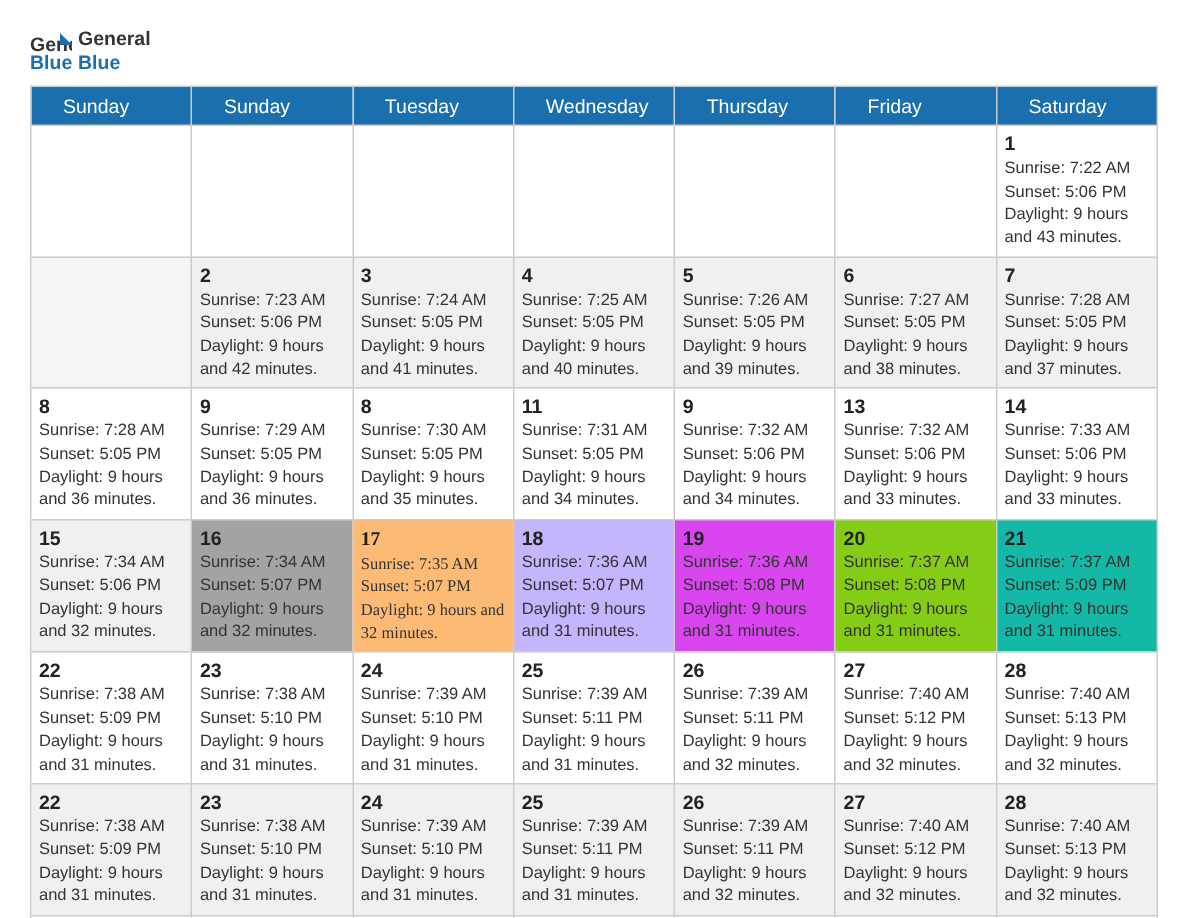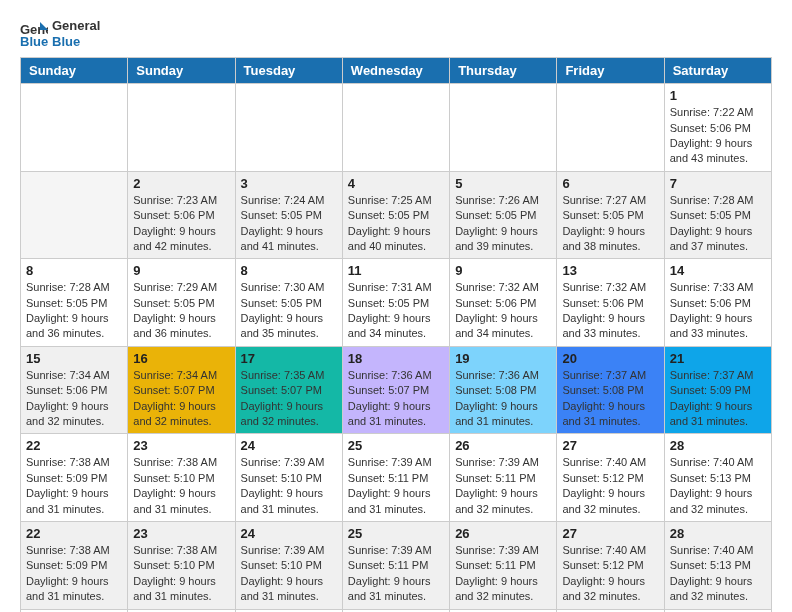--- a/index.html
+++ b/index.html
@@ -45,23 +45,23 @@
     }
     .calendar-table {
       width: 100%;
       border-collapse: collapse;
       table-layout: fixed;
     }
     .calendar-table th {
       background-color: #1a6faf;
       color: #fff;
       text-align: left;
-      padding: 5px 8px;
+      padding: 5px 21px;
       font-size: 13px;
-      font-weight: bold;
+      font-weight: normal;
       border: 1px solid #ccc;
     }
     .calendar-table td {
       vertical-align: top;
       padding: 4px 5px;
       border: 1px solid #ccc;
       font-size: 10px;
       color: #333;
       height: 82px;
       background: #fff;
@@ -145,26 +145,26 @@
           <td><span class="day-number">8</span><span class="day-info">Sunrise: 7:28 AM<br>Sunset: 5:05 PM<br>Daylight: 9 hours and 36 minutes.</span></td>
           <td><span class="day-number">9</span><span class="day-info">Sunrise: 7:29 AM<br>Sunset: 5:05 PM<br>Daylight: 9 hours and 36 minutes.</span></td>
           <td><span class="day-number">8</span><span class="day-info">Sunrise: 7:30 AM<br>Sunset: 5:05 PM<br>Daylight: 9 hours and 35 minutes.</span></td>
           <td><span class="day-number">11</span><span class="day-info">Sunrise: 7:31 AM<br>Sunset: 5:05 PM<br>Daylight: 9 hours and 34 minutes.</span></td>
           <td><span class="day-number">9</span><span class="day-info">Sunrise: 7:32 AM<br>Sunset: 5:06 PM<br>Daylight: 9 hours and 34 minutes.</span></td>
           <td><span class="day-number">13</span><span class="day-info">Sunrise: 7:32 AM<br>Sunset: 5:06 PM<br>Daylight: 9 hours and 33 minutes.</span></td>
           <td><span class="day-number">14</span><span class="day-info">Sunrise: 7:33 AM<br>Sunset: 5:06 PM<br>Daylight: 9 hours and 33 minutes.</span></td>
         </tr>
         <tr>
           <td style="background: rgb(240, 240, 240); margin-left: 46px;"><span class="day-number">15</span><span class="day-info">Sunrise: 7:34 AM<br>Sunset: 5:06 PM<br>Daylight: 9 hours and 32 minutes.</span></td>
-          <td style="background: #eab308;"><span class="day-number">16</span><span class="day-info">Sunrise: 7:34 AM<br>Sunset: 5:07 PM<br>Daylight: 9 hours and 32 minutes.</span></td>
-          <td style="background: #14b8a6;"><span class="day-number">17</span><span class="day-info">Sunrise: 7:35 AM<br>Sunset: 5:07 PM<br>Daylight: 9 hours and 32 minutes.</span></td>
+          <td style="background: #a3a3a3;"><span class="day-number">16</span><span class="day-info">Sunrise: 7:34 AM<br>Sunset: 5:07 PM<br>Daylight: 9 hours and 32 minutes.</span></td>
+          <td style="background: #fdba74; font-family: Liberation Serif, serif;"><span class="day-number">17</span><span class="day-info">Sunrise: 7:35 AM<br>Sunset: 5:07 PM<br>Daylight: 9 hours and 32 minutes.</span></td>
           <td style="background: #c4b5fd;"><span class="day-number">18</span><span class="day-info">Sunrise: 7:36 AM<br>Sunset: 5:07 PM<br>Daylight: 9 hours and 31 minutes.</span></td>
-          <td style="background: #7dd3fc;"><span class="day-number">19</span><span class="day-info">Sunrise: 7:36 AM<br>Sunset: 5:08 PM<br>Daylight: 9 hours and 31 minutes.</span></td>
-          <td style="background: #3b82f6;"><span class="day-number">20</span><span class="day-info">Sunrise: 7:37 AM<br>Sunset: 5:08 PM<br>Daylight: 9 hours and 31 minutes.</span></td>
-          <td style="background: #0ea5e9; margin-left: 32px;"><span class="day-number">21</span><span class="day-info">Sunrise: 7:37 AM<br>Sunset: 5:09 PM<br>Daylight: 9 hours and 31 minutes.</span></td>
+          <td style="background: #d946ef;"><span class="day-number">19</span><span class="day-info">Sunrise: 7:36 AM<br>Sunset: 5:08 PM<br>Daylight: 9 hours and 31 minutes.</span></td>
+          <td style="background: #84cc16;"><span class="day-number">20</span><span class="day-info">Sunrise: 7:37 AM<br>Sunset: 5:08 PM<br>Daylight: 9 hours and 31 minutes.</span></td>
+          <td style="background: #14b8a6; margin-left: 32px;"><span class="day-number">21</span><span class="day-info">Sunrise: 7:37 AM<br>Sunset: 5:09 PM<br>Daylight: 9 hours and 31 minutes.</span></td>
         </tr>
         <tr>
           <td><span class="day-number">22</span><span class="day-info">Sunrise: 7:38 AM<br>Sunset: 5:09 PM<br>Daylight: 9 hours and 31 minutes.</span></td>
           <td><span class="day-number">23</span><span class="day-info">Sunrise: 7:38 AM<br>Sunset: 5:10 PM<br>Daylight: 9 hours and 31 minutes.</span></td>
           <td><span class="day-number">24</span><span class="day-info">Sunrise: 7:39 AM<br>Sunset: 5:10 PM<br>Daylight: 9 hours and 31 minutes.</span></td>
           <td><span class="day-number">25</span><span class="day-info">Sunrise: 7:39 AM<br>Sunset: 5:11 PM<br>Daylight: 9 hours and 31 minutes.</span></td>
           <td><span class="day-number">26</span><span class="day-info">Sunrise: 7:39 AM<br>Sunset: 5:11 PM<br>Daylight: 9 hours and 32 minutes.</span></td>
           <td><span class="day-number">27</span><span class="day-info">Sunrise: 7:40 AM<br>Sunset: 5:12 PM<br>Daylight: 9 hours and 32 minutes.</span></td>
           <td><span class="day-number">28</span><span class="day-info">Sunrise: 7:40 AM<br>Sunset: 5:13 PM<br>Daylight: 9 hours and 32 minutes.</span></td>
         </tr>

